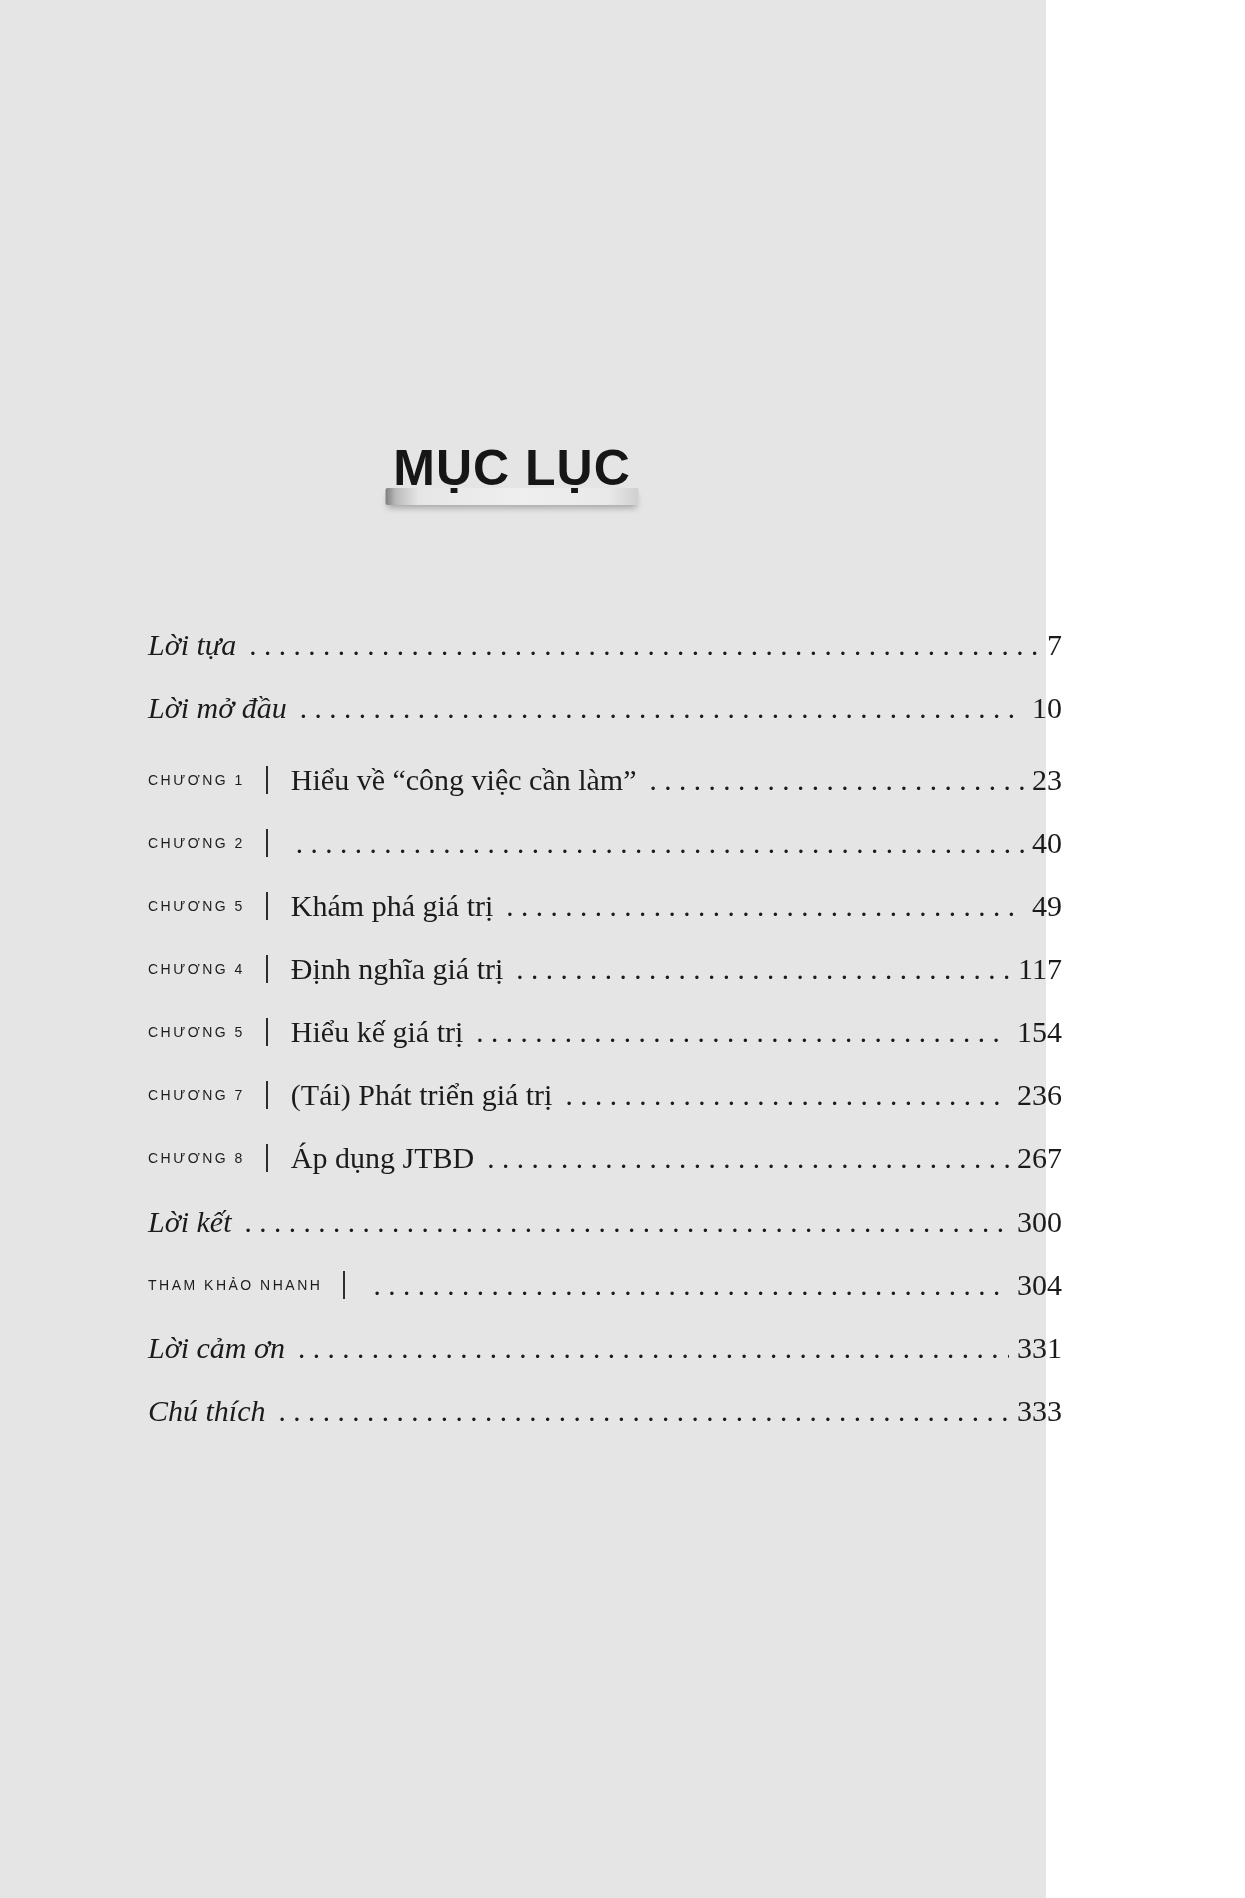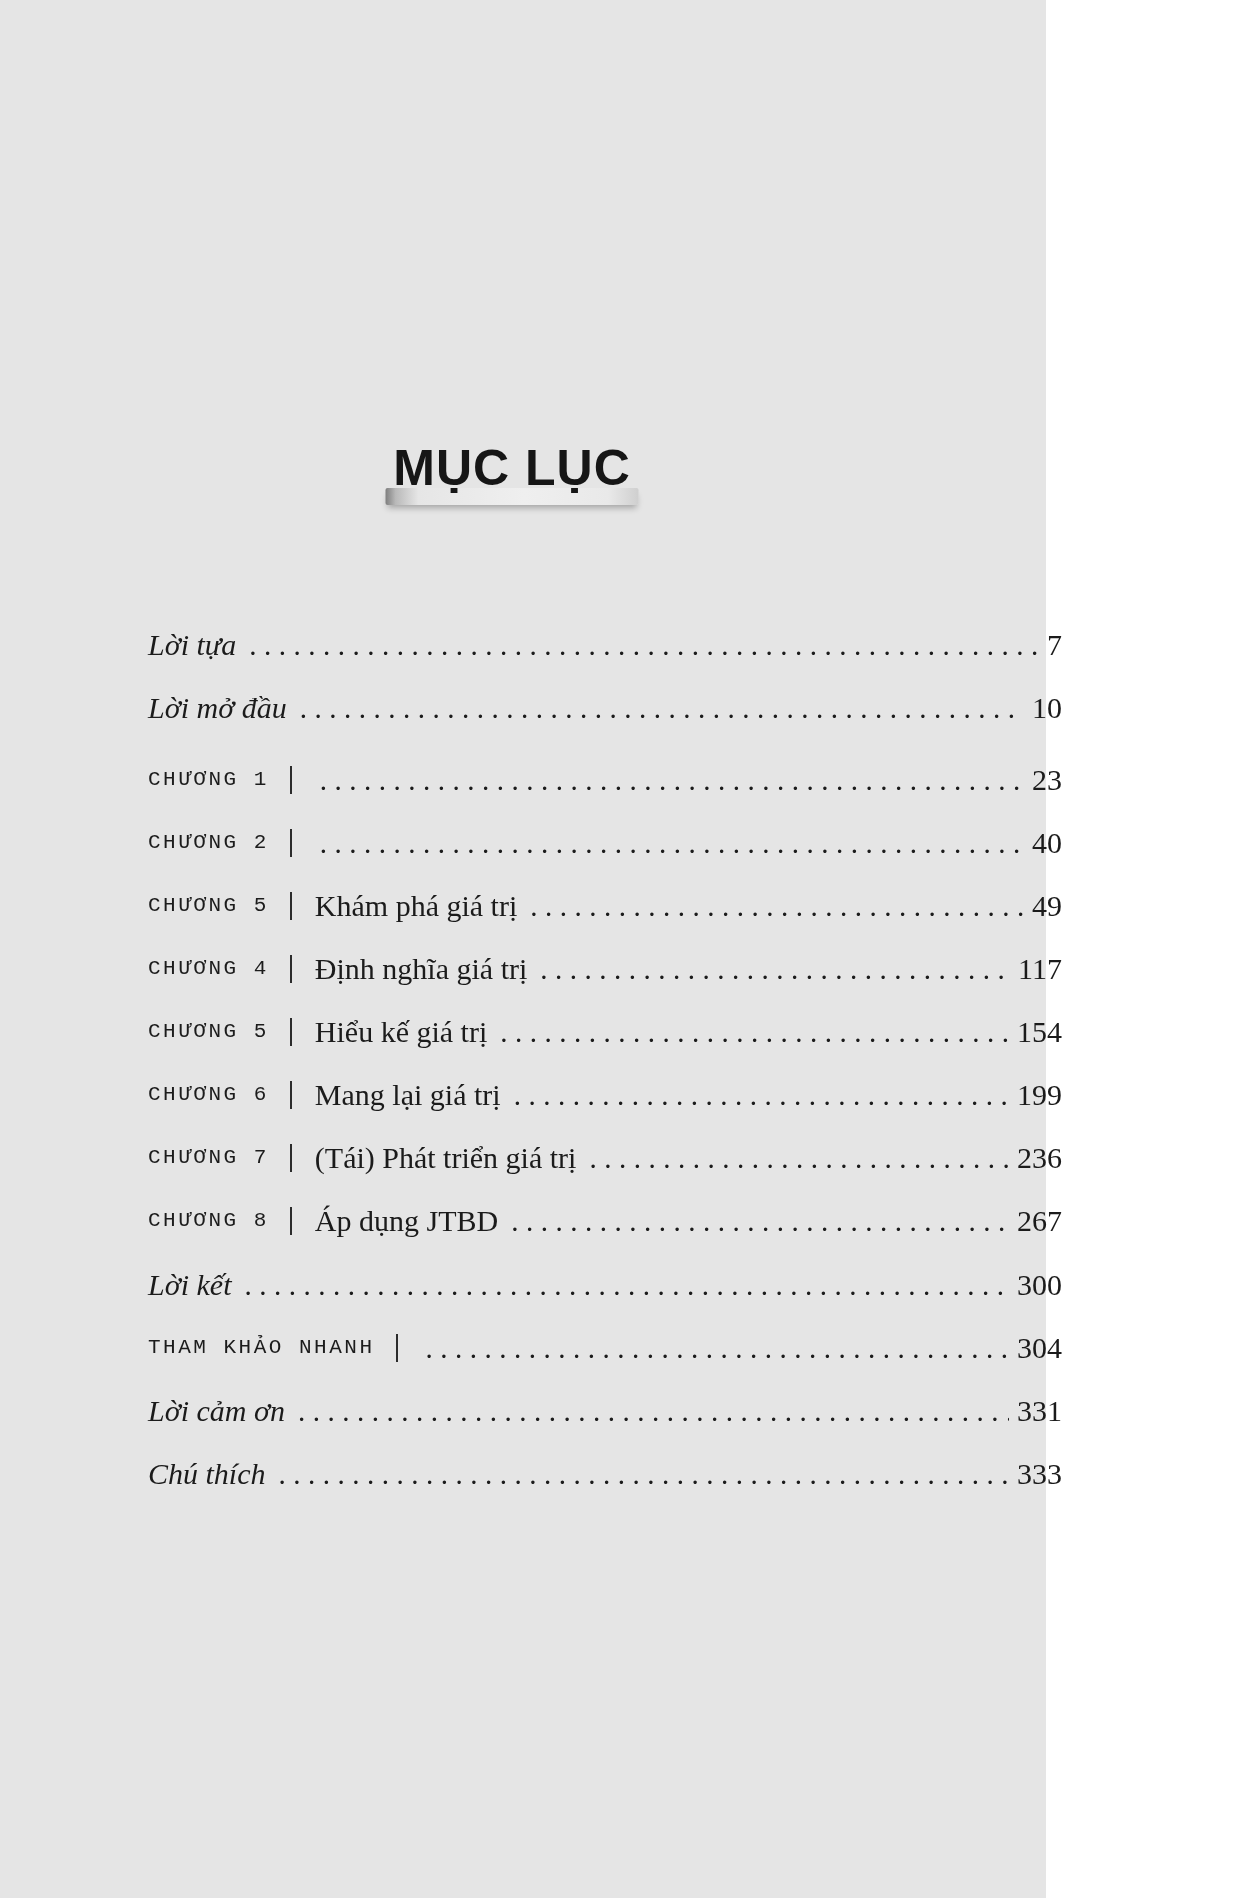--- a/index.html
+++ b/index.html
@@ -41,22 +41,22 @@
   .row {
     display: flex; align-items: center;
     height: 38px; line-height: 38px;
     margin-bottom: 25px;
     font-size: 30px;
     white-space: nowrap;
     gap: 8px;
   }
   .label {
     flex: 0 0 auto;
-    font-family: Liberation Mono, monospace;
-    font-size: 21px;
+    font-family: Liberation Sans, sans-serif;
+    font-size: 14px;
     letter-spacing: 2.5px;
     color: #1c1c1c;
   }
   .sep {
     flex: 0 0 auto;
     align-self: center;
     width: 2px; height: 28px;
     background: #2c2c2c;
     margin: 0 15px 0 13px;
   }
@@ -94,20 +94,21 @@
   </div>
       <div class="row type-front">
 
     <span class="entry-title">Lời mở đầu</span>
     <span class="leader"></span>
     <span class="pagenum">10</span>
   </div>
       <div class="row type-chapter" style="margin-top: 34px;">
     <span class="label">CHƯƠNG 1</span>
     <span class="sep"></span>
+    <span class="entry-title">Hiểu về “công việc cần làm”</span>
     <span class="leader"></span>
     <span class="pagenum">23</span>
   </div>
       <div class="row type-chapter">
     <span class="label">CHƯƠNG 2</span>
     <span class="sep"></span>
     <span class="leader"></span>
     <span class="pagenum">40</span>
   </div>
       <div class="row type-chapter">
@@ -123,27 +124,20 @@
     <span class="entry-title">Định nghĩa giá trị</span>
     <span class="leader"></span>
     <span class="pagenum">117</span>
   </div>
       <div class="row type-chapter">
     <span class="label">CHƯƠNG 5</span>
     <span class="sep"></span>
     <span class="entry-title">Hiểu kế giá trị</span>
     <span class="leader"></span>
     <span class="pagenum">154</span>
-  </div>
-      <div class="row type-chapter">
-    <span class="label">CHƯƠNG 6</span>
-    <span class="sep"></span>
-    <span class="entry-title">Mang lại giá trị</span>
-    <span class="leader"></span>
-    <span class="pagenum">199</span>
   </div>
       <div class="row type-chapter">
     <span class="label">CHƯƠNG 7</span>
     <span class="sep"></span>
     <span class="entry-title">(Tái) Phát triển giá trị</span>
     <span class="leader"></span>
     <span class="pagenum">236</span>
   </div>
       <div class="row type-chapter">
     <span class="label">CHƯƠNG 8</span>

